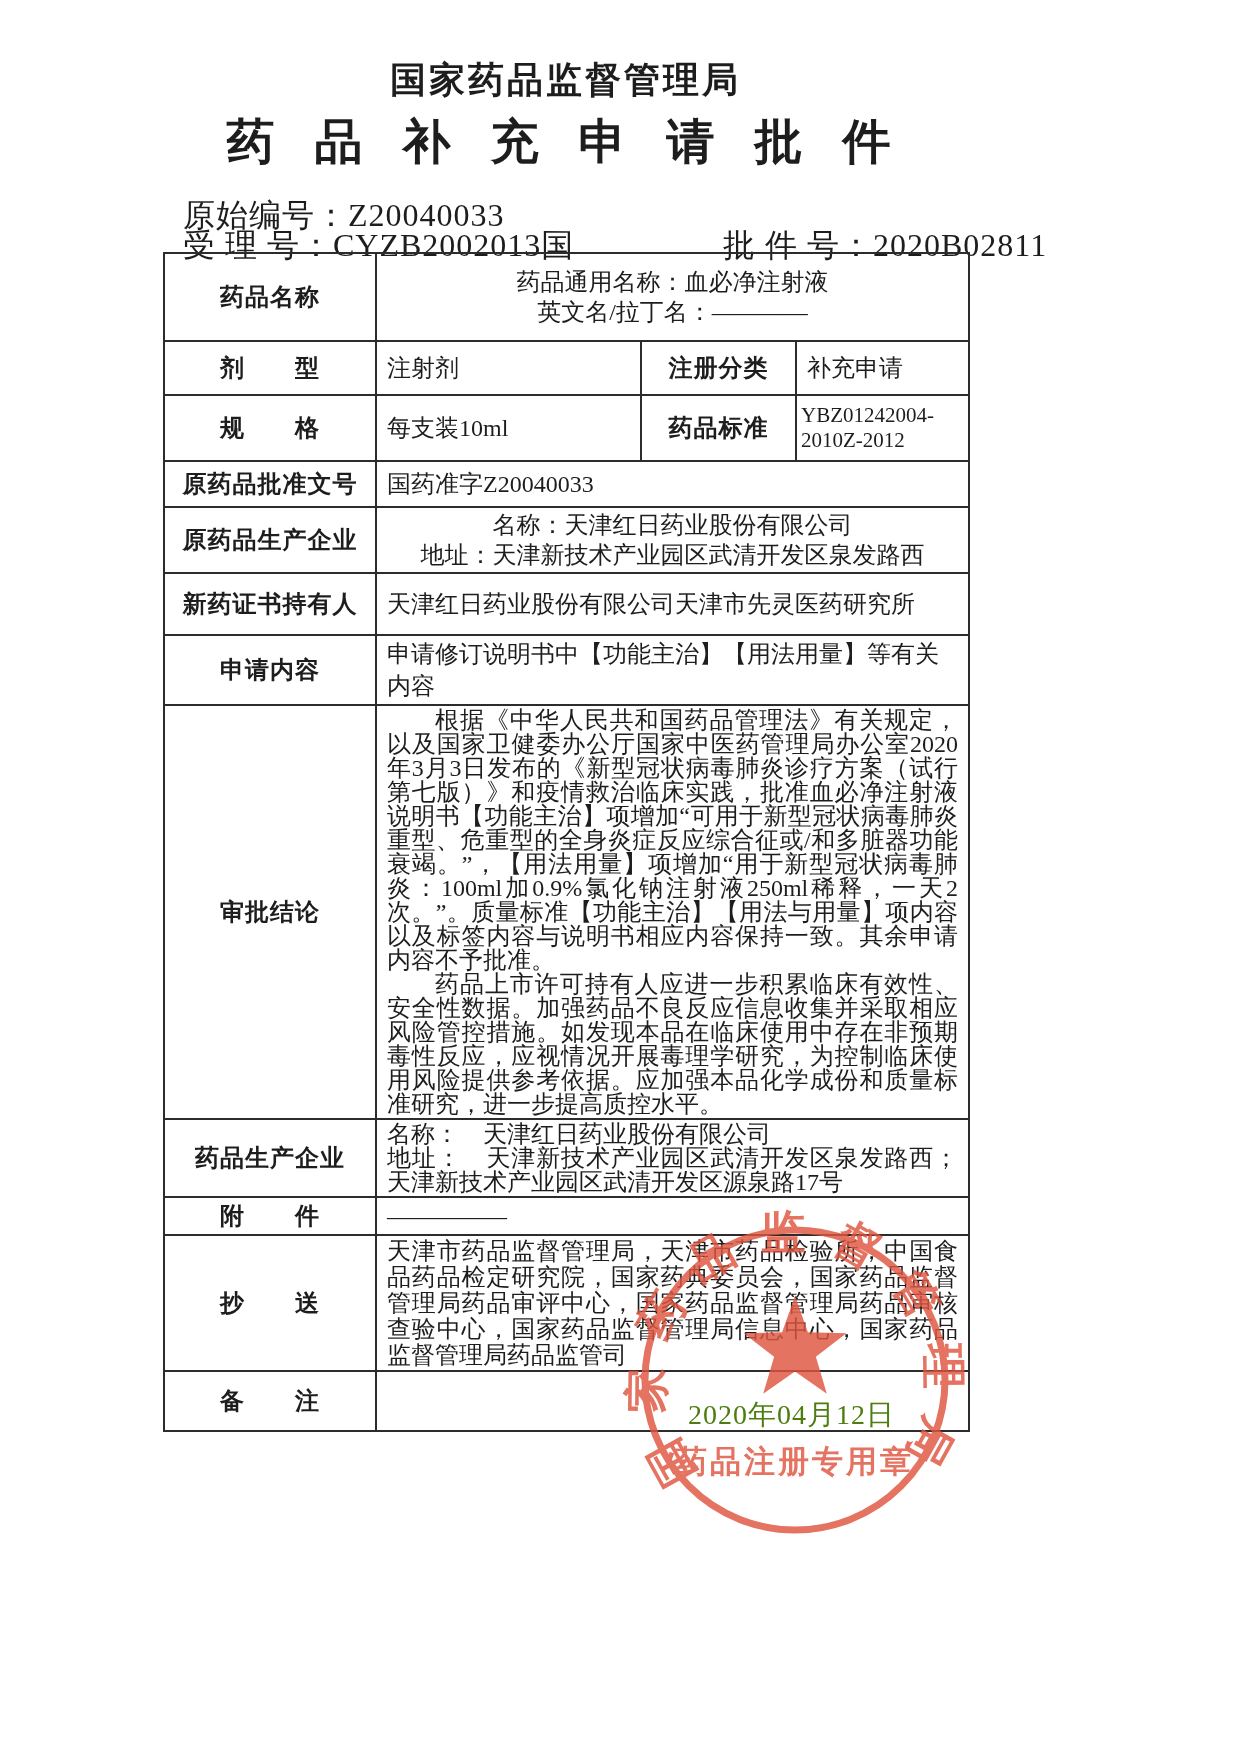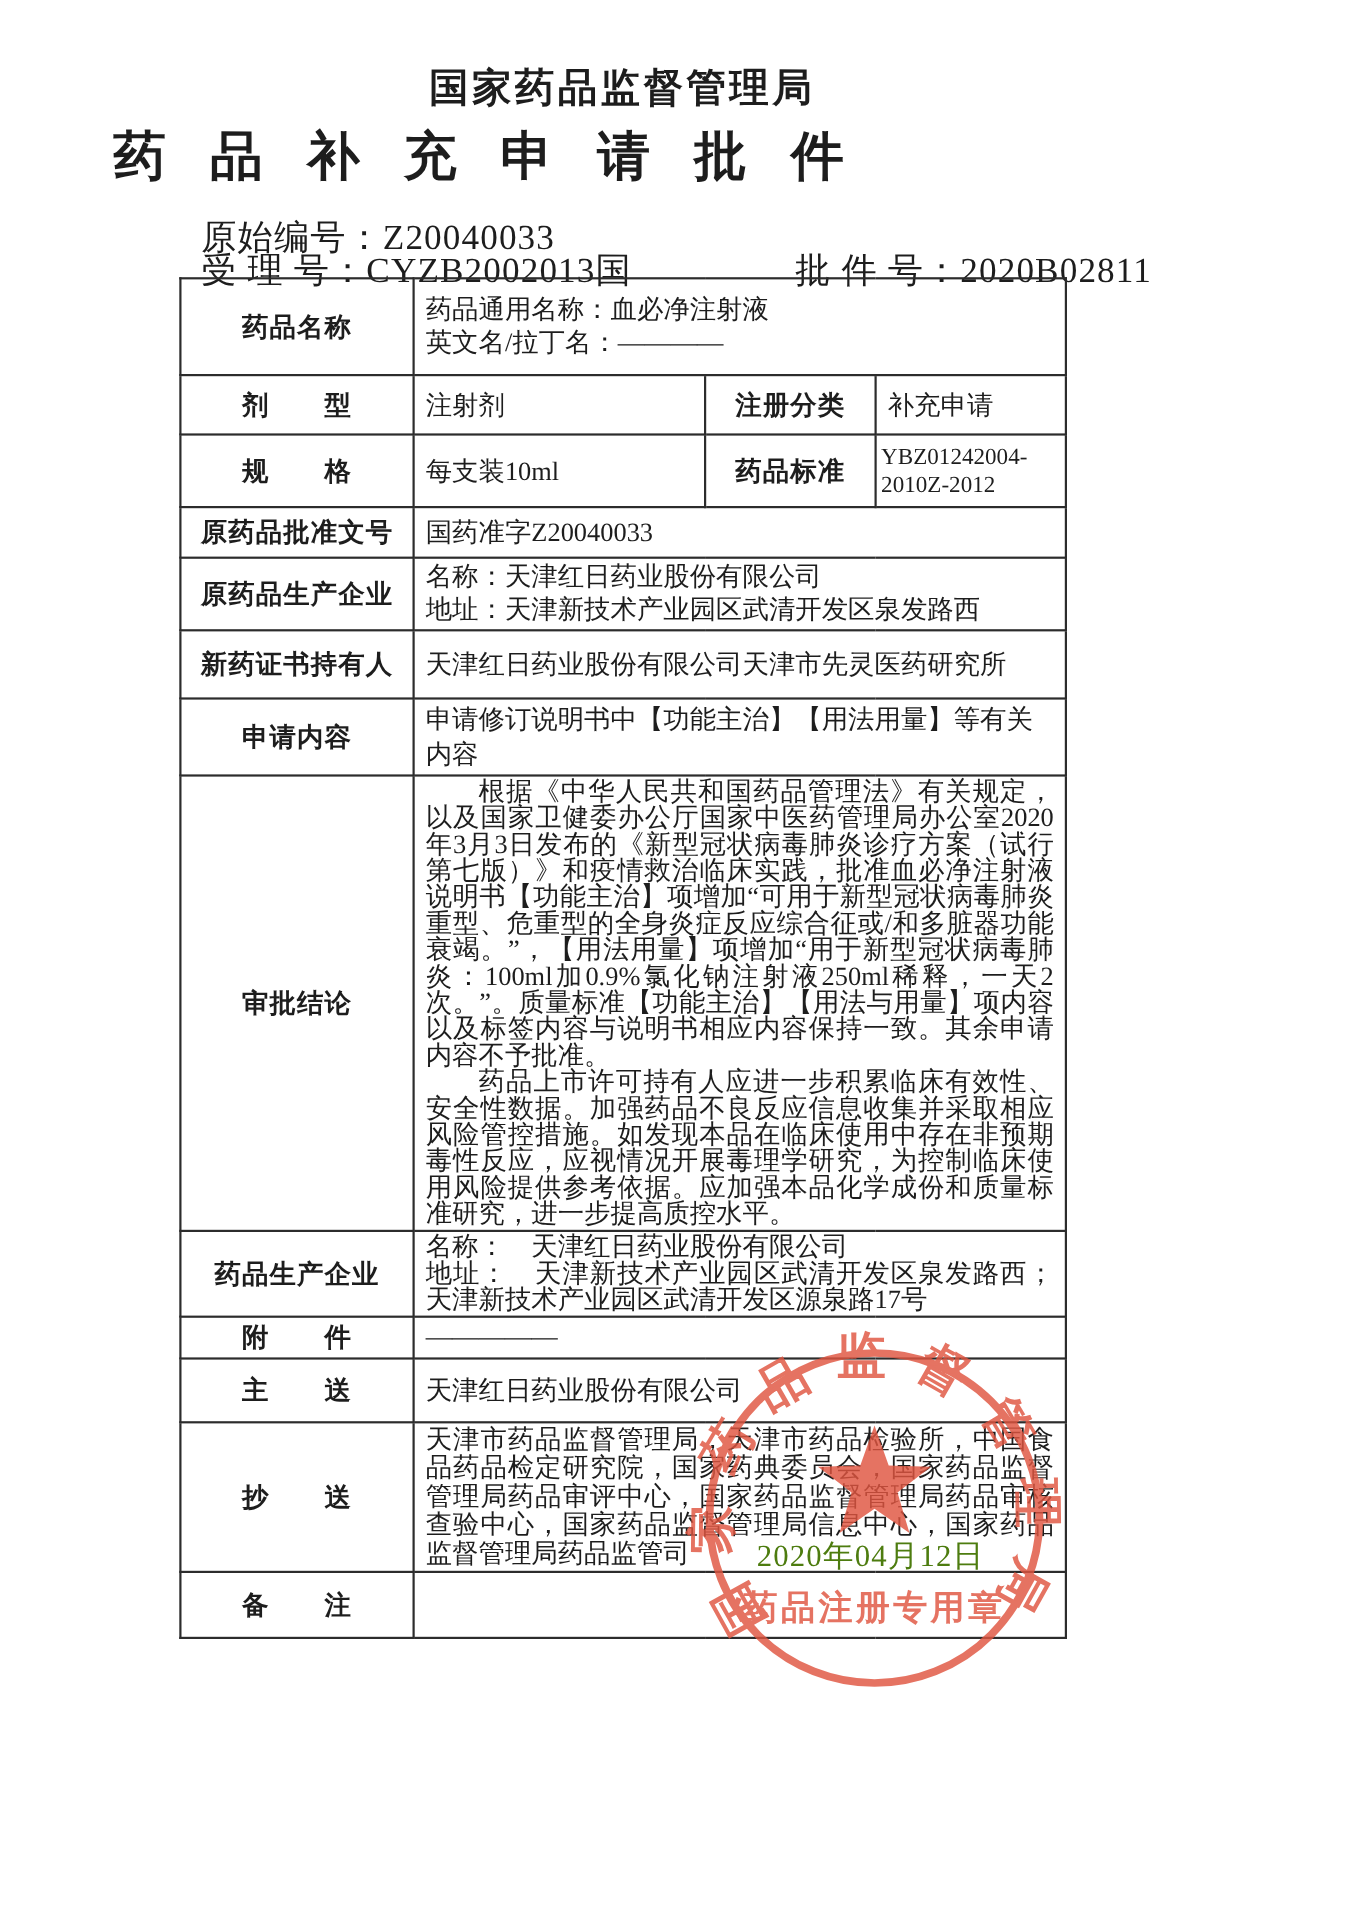--- a/index.html
+++ b/index.html
@@ -11,42 +11,42 @@
     font-family:"Liberation Serif","DejaVu Serif",serif;
     color:#1d1d1d;
     overflow:hidden;
   }
   .agency{
     position:absolute;left:163px;top:56px;width:805px;
     text-align:center;font-size:36px;font-weight:bold;letter-spacing:3px;
   }
   .doc-title{
     position:absolute;left:103px;top:110px;width:925px;
-    font-size:48px;font-weight:bold;letter-spacing:14px;
+    text-align:center;font-size:48px;font-weight:bold;letter-spacing:14px;
   }
   .meta-line{position:absolute;font-size:32px;letter-spacing:1px;}
   .meta-original{left:183px;top:194px;}
   .meta-accept{left:183px;top:224px;}
   .meta-approval{left:723px;top:224px;}
   table.doc{
     position:absolute;left:163px;top:252px;
     width:805px;border-collapse:collapse;table-layout:fixed;
   }
   table.doc td{
     border:2px solid #2c2c2c;
     font-size:24px;
     padding:2px 10px;
     vertical-align:middle;
     overflow:hidden;
   }
   td.lbl{
     text-align:center;font-weight:bold;font-size:25px;padding:2px 4px;letter-spacing:1px;
   }
   td.val-top{vertical-align:top;padding-top:6px;}
-  .line{line-height:1.25;}
+  .line{line-height:1.25;text-align:center;}
   .concl{font-size:21.5px;line-height:24px;text-align:justify;}
   .concl p{margin:0;text-indent:2em;}
   .small-val{font-size:21px;line-height:24px;text-align:justify;}
   .cc-val{font-size:21.5px;line-height:26px;text-align:justify;}
   .seal-wrap{position:absolute;left:615px;top:1200px;width:360px;height:360px;pointer-events:none;}
   .seal-date{
     position:absolute;left:688px;top:1396px;width:260px;
     font-size:28px;color:#4d7c0f;letter-spacing:1px;z-index:5;
   }
 </style>
@@ -136,24 +136,20 @@
         <div>名称：　天津红日药业股份有限公司</div>
         <div>地址：　天津新技术产业园区武清开发区泉发路西；天津新技术产业园区武清开发区源泉路17号</div>
       </td>
     </tr>
 
     <tr style="height:32px;">
       <td class="lbl">附　　件</td>
       <td colspan="3">—————</td>
     </tr>
 
-    <tr style="height:58px;">
-      <td class="lbl">主　　送</td>
-      <td colspan="3">天津红日药业股份有限公司</td>
-    </tr>
 
     <tr style="height:104px;">
       <td class="lbl">抄　　送</td>
       <td colspan="3" class="cc-val">天津市药品监督管理局，天津市药品检验所，中国食品药品检定研究院，国家药典委员会，国家药品监督管理局药品审评中心，国家药品监督管理局药品审核查验中心，国家药品监督管理局信息中心，国家药品监督管理局药品监管司</td>
     </tr>
 
     <tr style="height:60px;">
       <td class="lbl">备　　注</td>
       <td colspan="3"></td>
     </tr>

